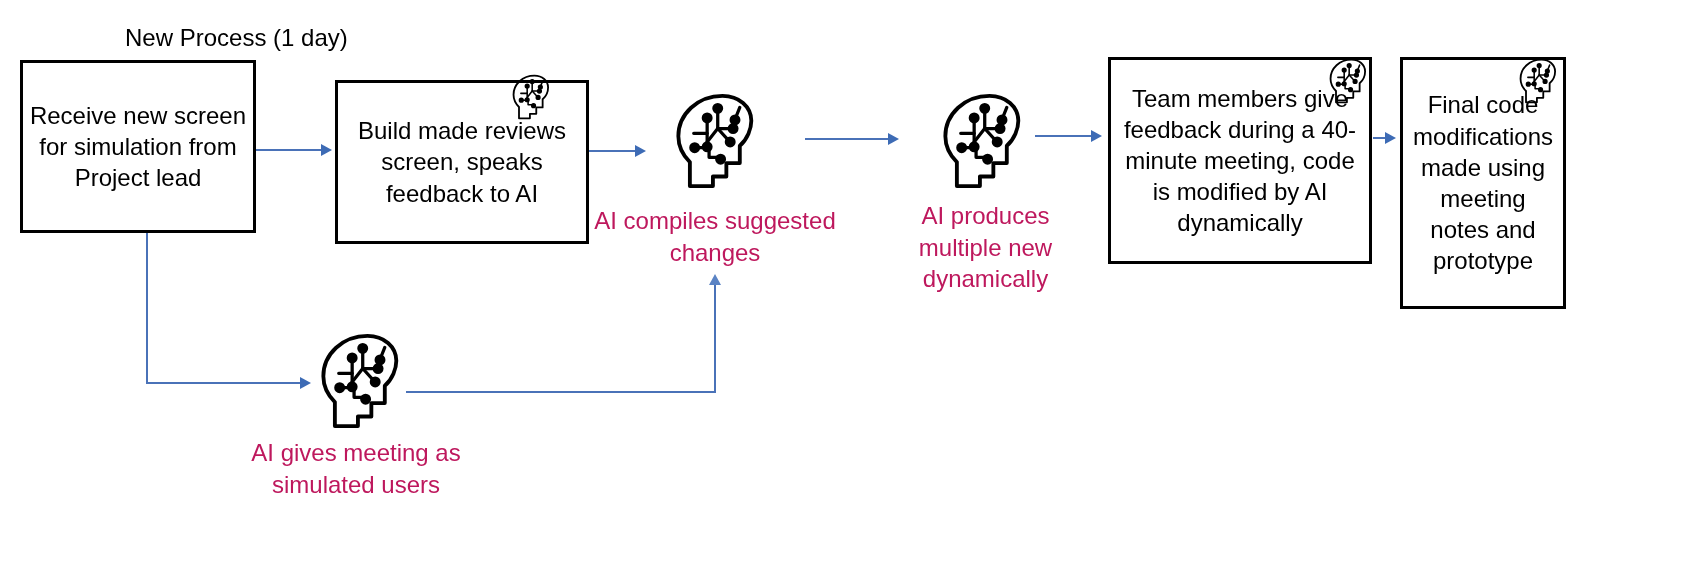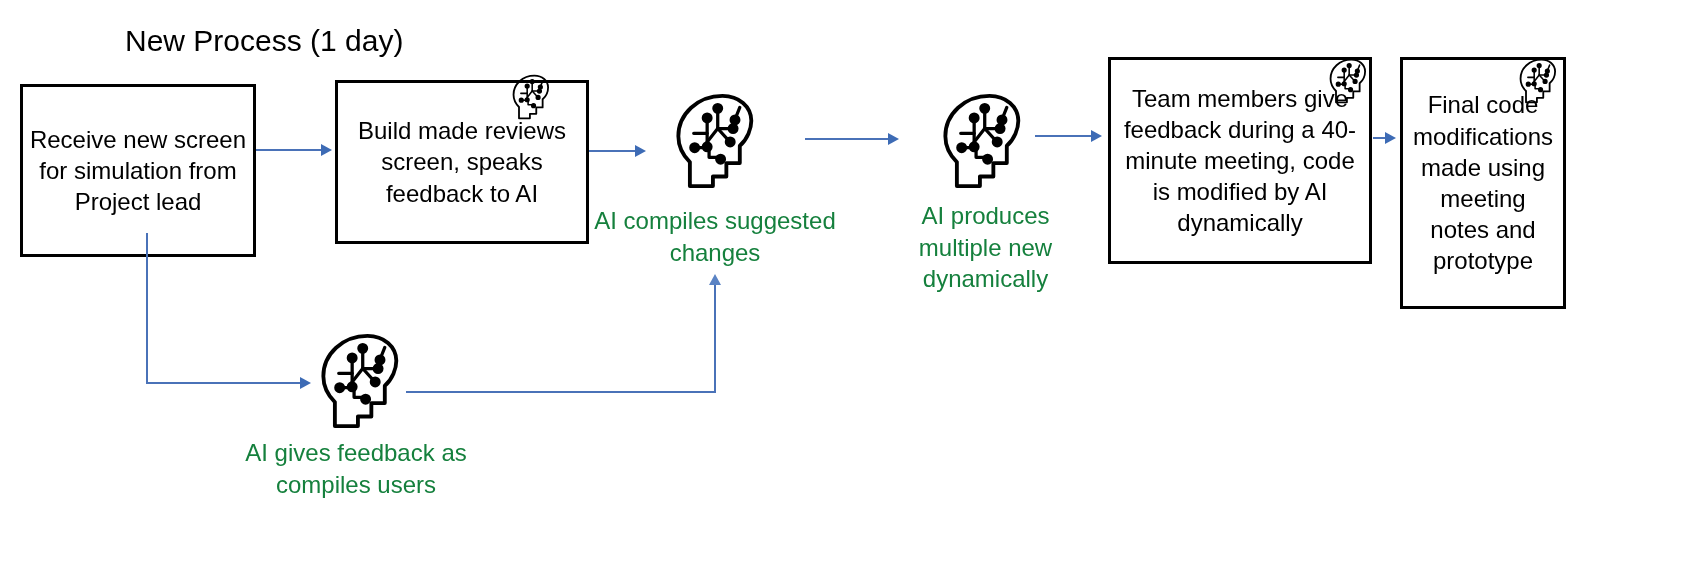--- a/index.html
+++ b/index.html
@@ -12,21 +12,21 @@
     width: 1686px;
     height: 567px;
     background: #ffffff;
     font-family: "Liberation Sans", sans-serif;
     overflow: hidden;
   }
   .title {
     position: absolute;
     left: 125px;
     top: 24px;
-    font-size: 30px;
+    font-size: 24px;
     color: #000000;
     white-space: nowrap;
     letter-spacing: 0px;
   }
   .proc-box {
     position: absolute;
     box-sizing: border-box;
     border: 3px solid #000000;
     background: transparent;
     display: flex;
@@ -38,21 +38,21 @@
     color: #000000;
     padding: 2px 6px;
   }
   .proc-box .txt { display: block; width: 100%; }
 
   .node-label {
     position: absolute;
     text-align: center;
     font-size: 24px;
     line-height: 1.32;
-    color: #15803d;
+    color: #be185d;
   }
 
   
   .hline, .vline {
     position: absolute;
     background: #4a72b8;
   }
   .hline { height: 2px; }
   .vline { width: 2px; }
 
@@ -75,21 +75,21 @@
   .ai-head { position: absolute; }
   .ai-head svg { display: block; width: 100%; height: 100%; }
 </style>
 </head>
 <body>
 
 <div id="canvas">
 
   <div class="title">New Process (1 day)</div>
 
-  <div class="proc-box" style="left:20px; top:60px; width:236px; height:173px;margin-top:24px;">
+  <div class="proc-box" style="left:20px; top:60px; width:236px; height:173px;">
     <span class="txt">Receive new screen for simulation from Project lead</span>
   </div>
 
   <div class="proc-box" style="left:335px; top:80px; width:254px; height:164px;">
     <span class="txt">Build made reviews screen, speaks feedback to AI</span>
   </div>
 
   <div class="ai-head" style="left:506px; top:72px; width:46px; height:50px;">
     <svg viewBox="0 0 100 110" xmlns="http://www.w3.org/2000/svg">
       <path d="M62 8 C36 8 16 27 16 50 C16 62 21 70 28 77 L28 102 L52 102 L52 92 L66 92 L66 78 L80 78 L80 60 C88 53 92 42 92 34 C92 19 79 8 62 8 Z" fill="none" stroke="#000" stroke-width="4" stroke-linejoin="round" stroke-linecap="round"></path>
@@ -233,21 +233,21 @@
         <circle cx="70" cy="56" r="4"></circle>
         <path d="M36 62 L48 62 L48 72 L58 72" fill="none"></path>
         <circle cx="33" cy="62" r="4"></circle>
         <circle cx="60" cy="74" r="4"></circle>
         <path d="M80 20 L76 30" fill="none"></path>
         <circle cx="75" cy="33" r="4"></circle>
       </g>
     </svg>
   </div>
   <div class="node-label" style="left:225px; top:437px; width:262px;">
-    <span>AI gives feedback as compiles users</span>
+    <span>AI gives meeting as simulated users</span>
   </div>
 
   <div class="hline" style="left:256px; top:149px; width:66px;"></div>
   <div class="arrowhead arrow-right" style="left:321px; top:144px;"></div>
 
   <div class="hline" style="left:589px; top:150px; width:47px;"></div>
   <div class="arrowhead arrow-right" style="left:635px; top:145px;"></div>
 
   <div class="hline" style="left:805px; top:138px; width:84px;"></div>
   <div class="arrowhead arrow-right" style="left:888px; top:133px;"></div>

